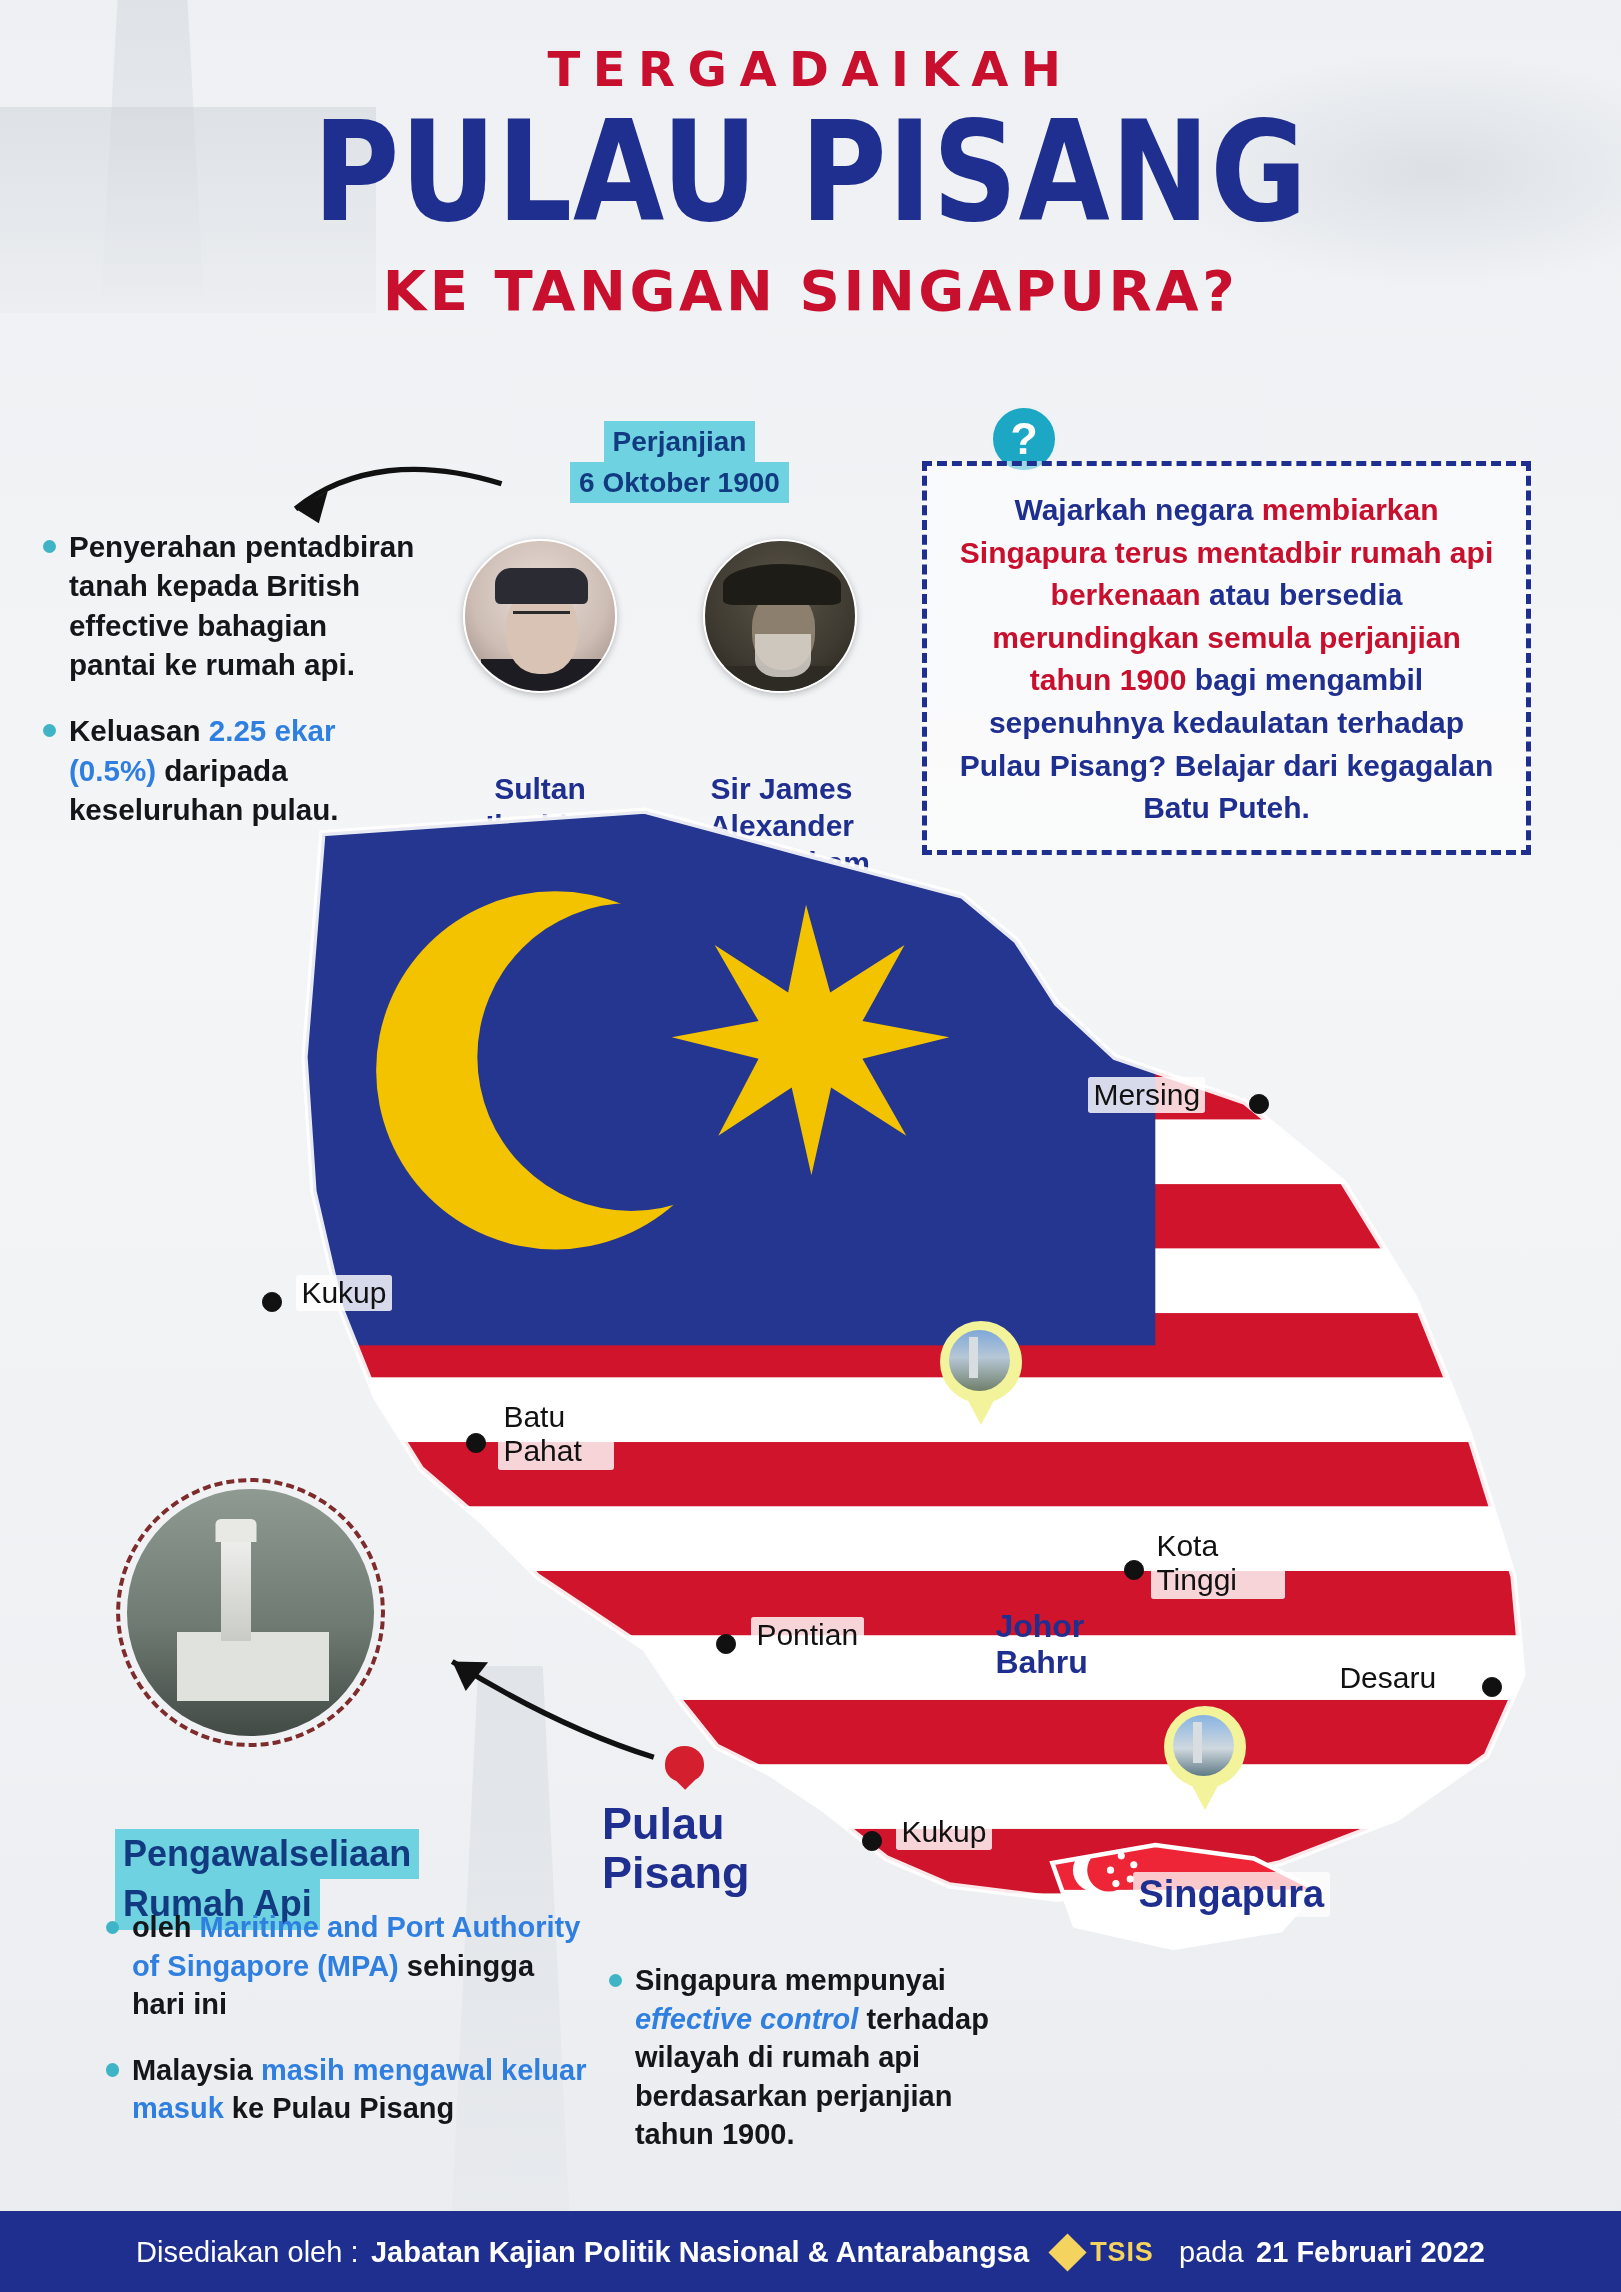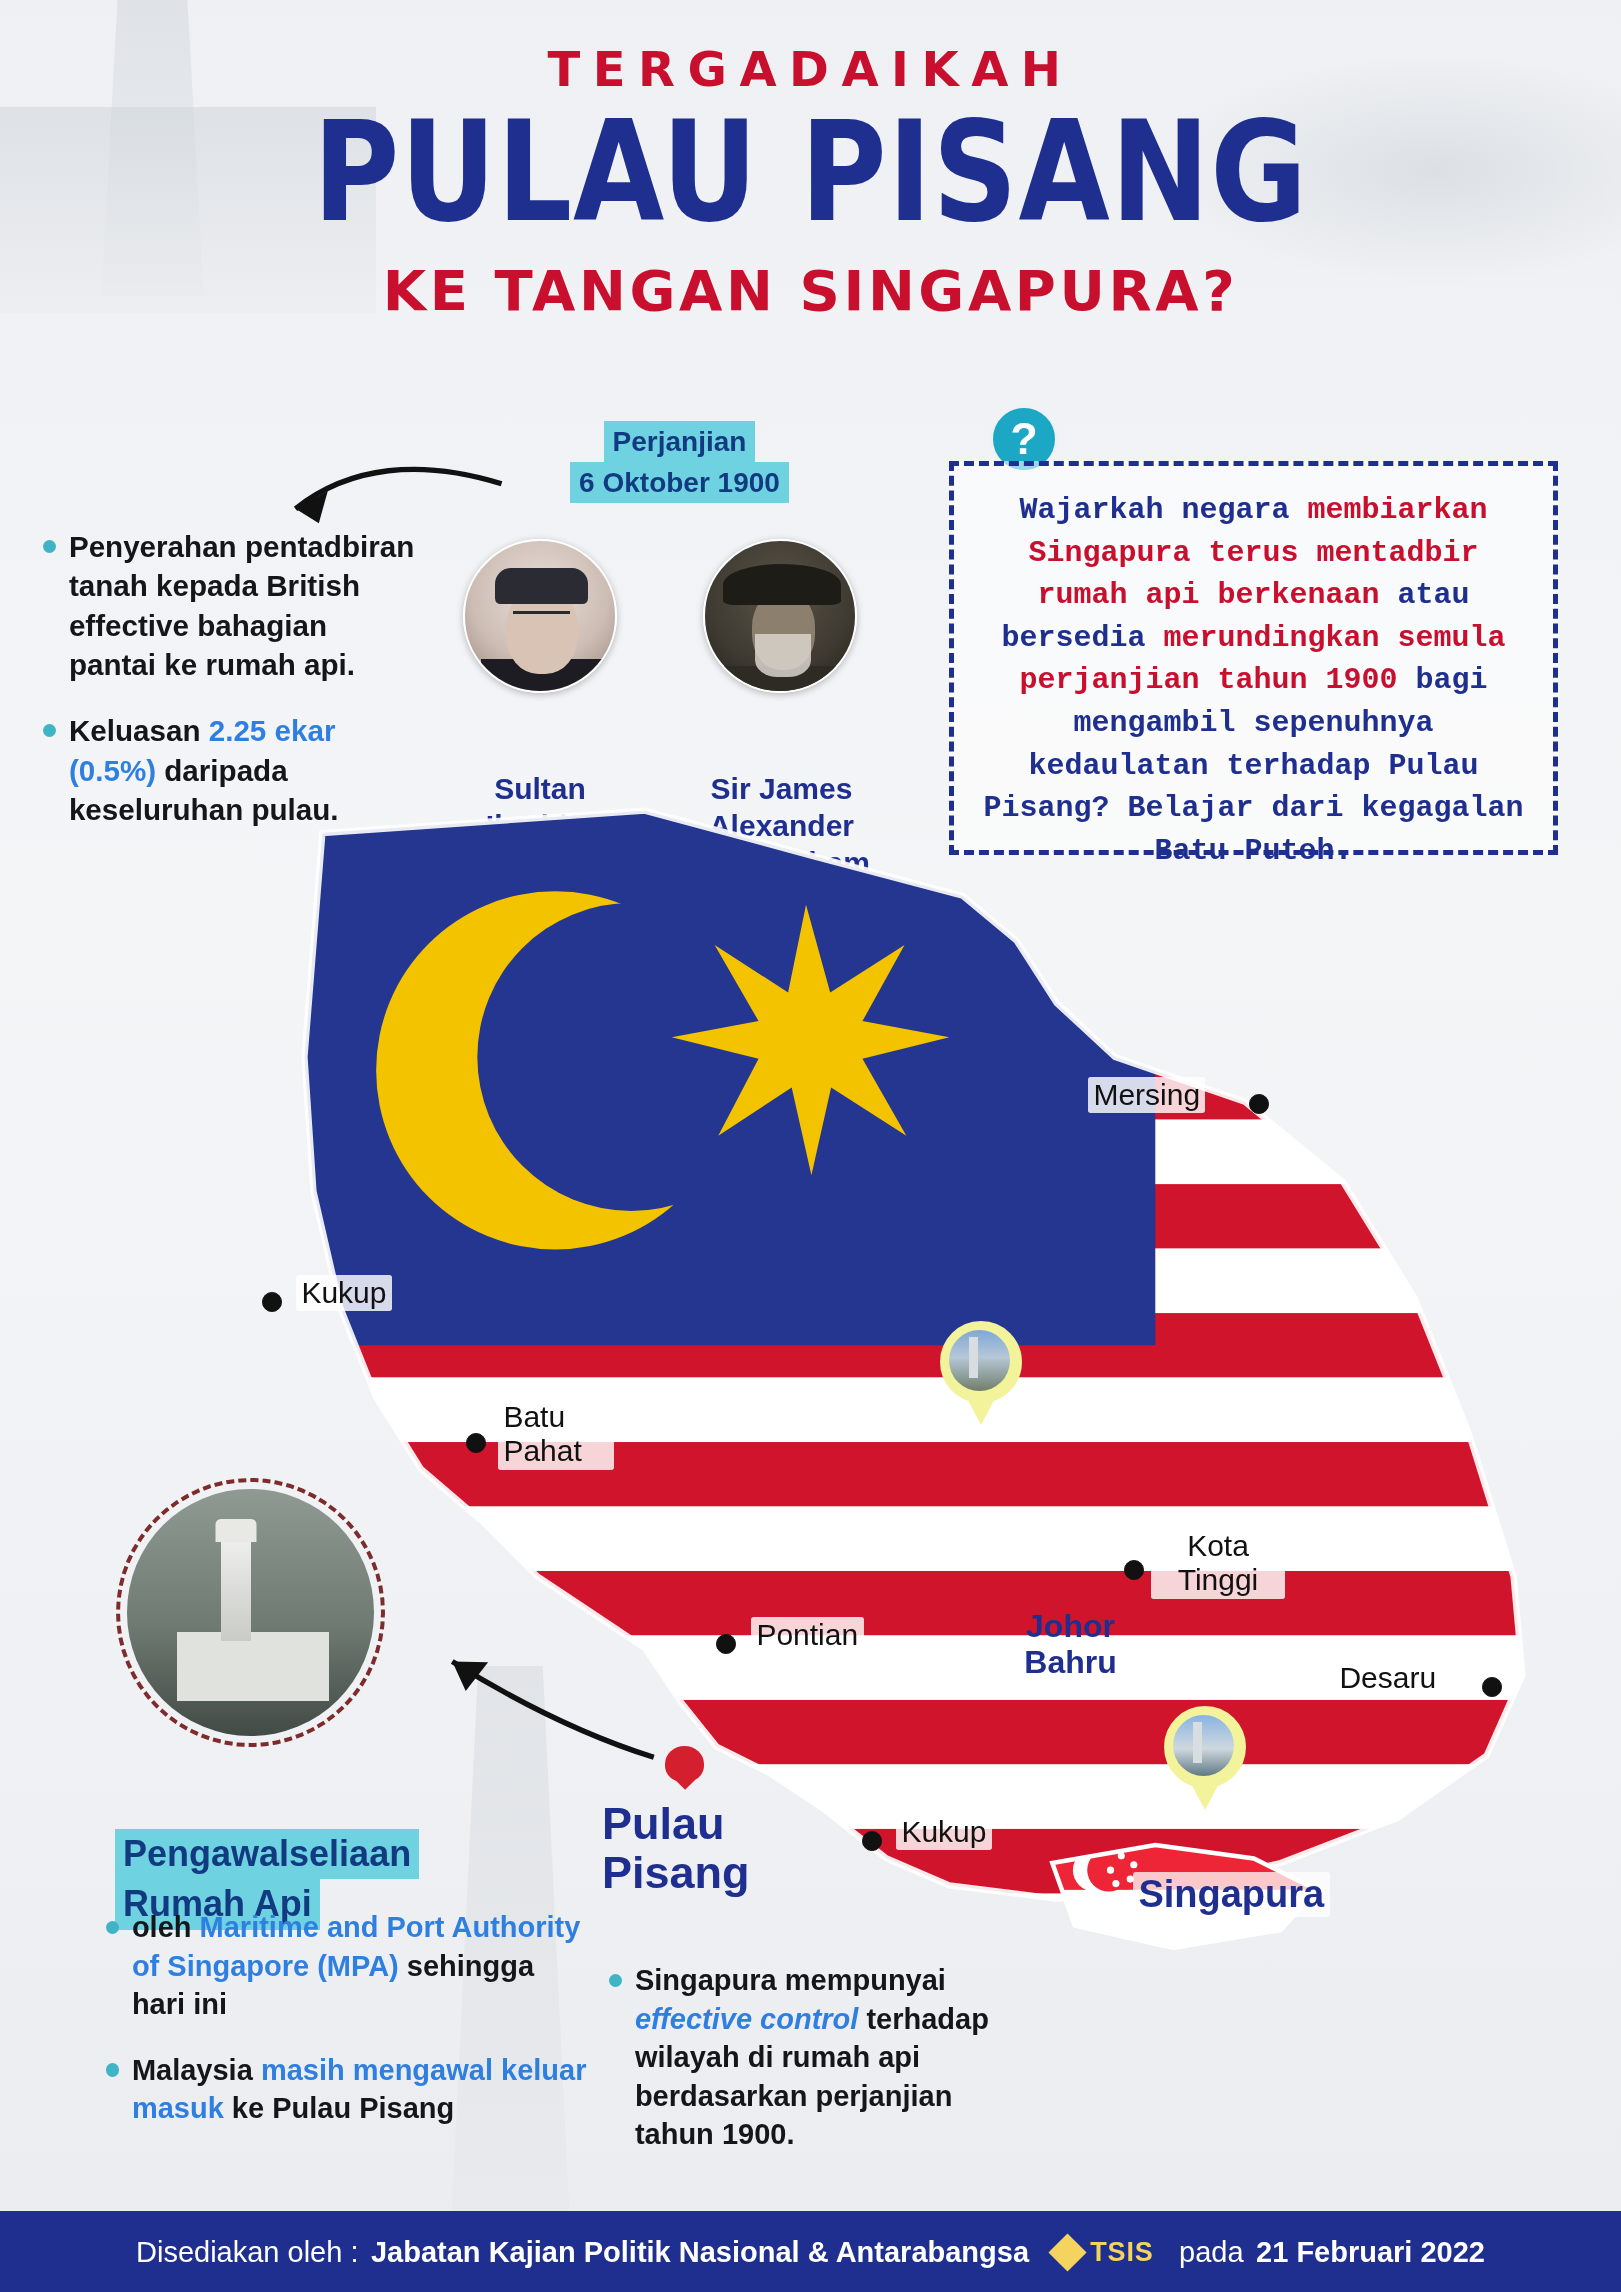--- a/index.html
+++ b/index.html
@@ -112,24 +112,23 @@
     flex: 0 0 auto; width: 13.4px; height: 13.4px; border-radius: 50%;
     background: #3fb4c6; margin-top: 12.5px;
   }
   .bullet p {
     font-size: 29.6px; line-height: 1.33; color: #14161a; font-weight: 700;
   }
   .hl-blue { color: #2f7fe0; }
 
   
   .qbox {
-    position: absolute; left: 949px; top: 461px; width: 609px; height: 394px;
+    position: absolute; left: 922px; top: 461px; width: 609px; height: 394px;
     border: 5.4px dashed #1f2f8f; background: rgba(255,255,255,0.55);
     padding: 23px 27px 18px 27px;
-    font-family: Liberation Mono, monospace;
   }
   .qbox p {
     text-align: center; font-size: 30px; line-height: 1.42;
     font-weight: 700; color: #1f2f8f;
   }
   .qbox .red { color: #c8102e; }
   .qmark {
     position: absolute; left: 990px; top: 405px;
     width: 68px; height: 68px; border-radius: 50%;
     background: #1ca7c4; color: #fff; font-size: 45px; font-weight: 700;
@@ -140,21 +139,21 @@
   
   svg.overlay { position: absolute; left: 0; top: 0; width: 1621px; height: 2293px; pointer-events: none; }
 
   .city-dot {
     position: absolute; width: 19.7px; height: 19.7px; border-radius: 50%;
     background: #111; border: 1.8px solid #111;
   }
   .city-label {
     position: absolute; font-size: 30px; font-weight: 400; color: #111;
     background: rgba(255,255,255,0.82); padding: 0.9px 5.4px; line-height: 1.15;
-    border-radius: 2.7px; white-space: nowrap; text-align: center;
+    border-radius: 2.7px; white-space: nowrap;
   }
   .city-label.bold { font-weight: 700; color: #1f2f8f; font-size: 32px; background: transparent; }
   .city-label.sg { font-weight: 700; color: #1f2f8f; font-size: 38px; background: rgba(255,255,255,0.75); }
 
   
   .pin {
     position: absolute; width: 82px; height: 104px;
   }
   .pin .body {
     position: absolute; left: 0; top: 0; width: 82px; height: 82px;

